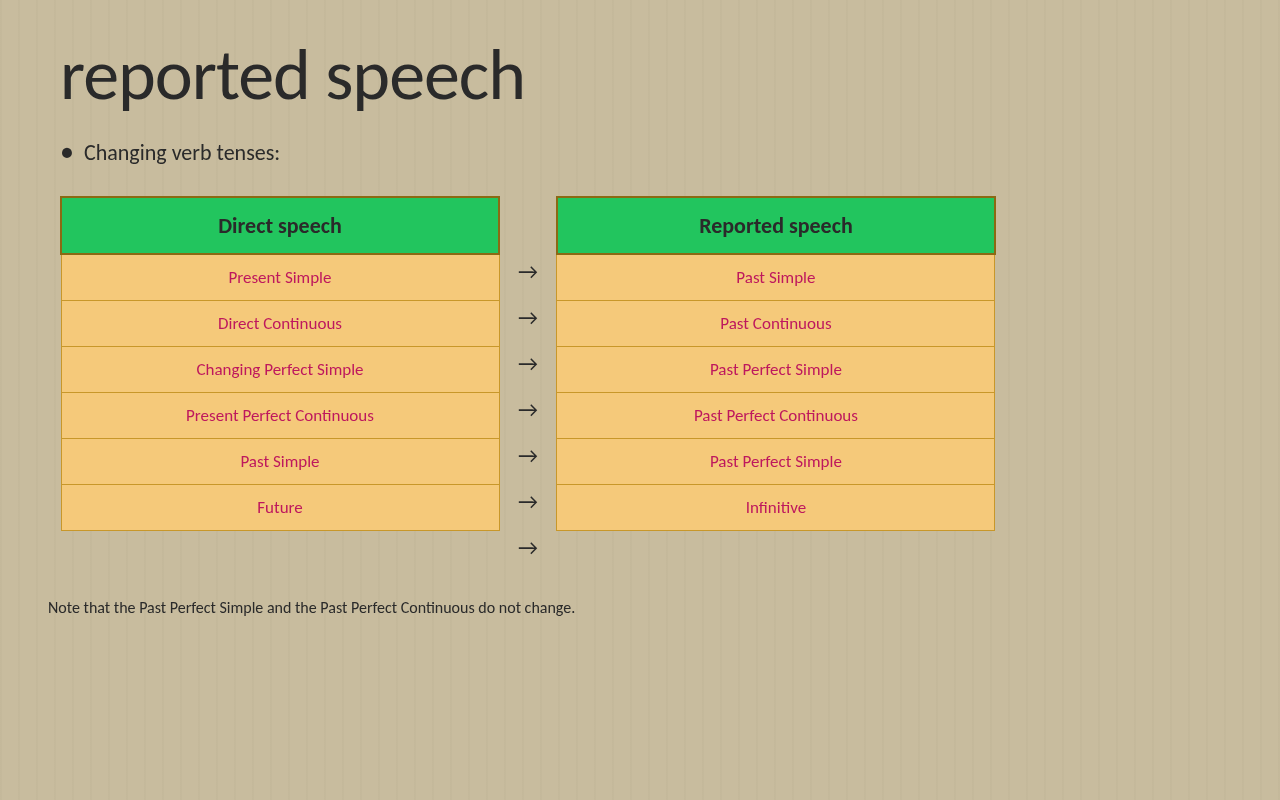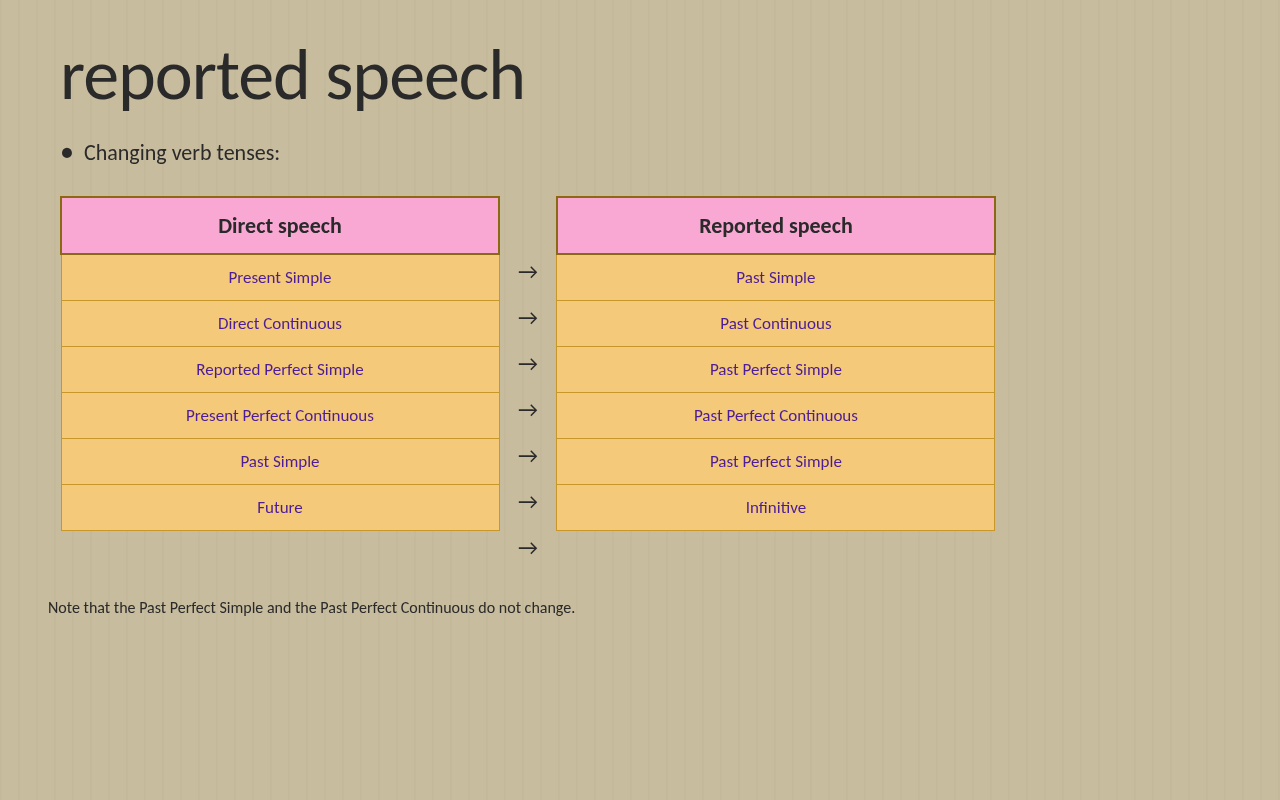--- a/index.html
+++ b/index.html
@@ -53,32 +53,32 @@
     .table-wrapper {
       flex: 0 0 auto;
     }
 
     .speech-table {
       border-collapse: collapse;
       width: 440px;
     }
 
     .speech-table th {
-      background-color: #f9a8d4;
+      background-color: #22c55e;
       color: #2a2a2a;
       font-size: 22px;
       font-weight: 600;
       padding: 14px 20px;
       text-align: center;
       border: 2px solid #8b6914;
     }
 
     .speech-table td {
       background-color: #f5c97a;
-      color: #4c1d95;
+      color: #be185d;
       font-size: 17px;
       font-weight: 400;
       padding: 12px 20px;
       text-align: center;
       border: 1.5px solid #c8972a;
     }
 
     .arrow-column {
       display: flex;
       flex-direction: column;
@@ -123,21 +123,21 @@
         </tr>
       </thead>
       <tbody id="direct-tbody">
       <tr>
             <td>Present Simple</td>
           </tr>
           <tr>
             <td>Direct Continuous</td>
           </tr>
           <tr>
-            <td>Reported Perfect Simple</td>
+            <td>Changing Perfect Simple</td>
           </tr>
           <tr>
             <td>Present Perfect Continuous</td>
           </tr>
           <tr>
             <td>Past Simple</td>
           </tr>
           <tr>
             <td>Future</td>
           </tr>

